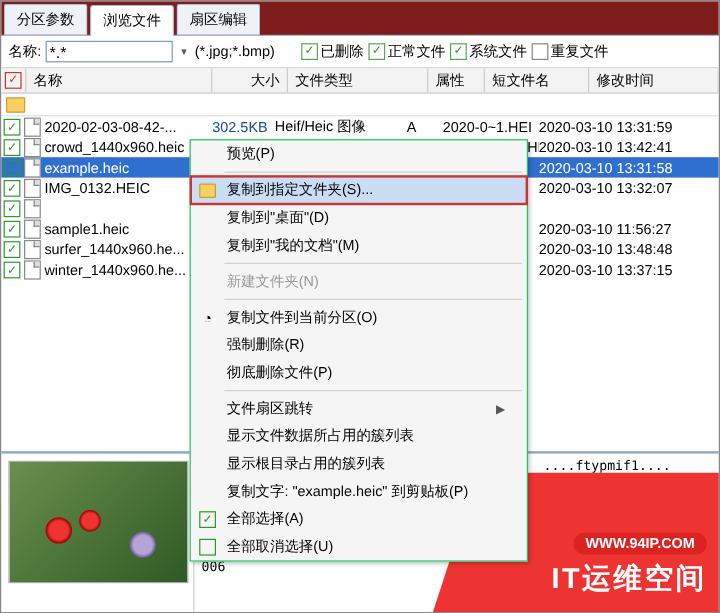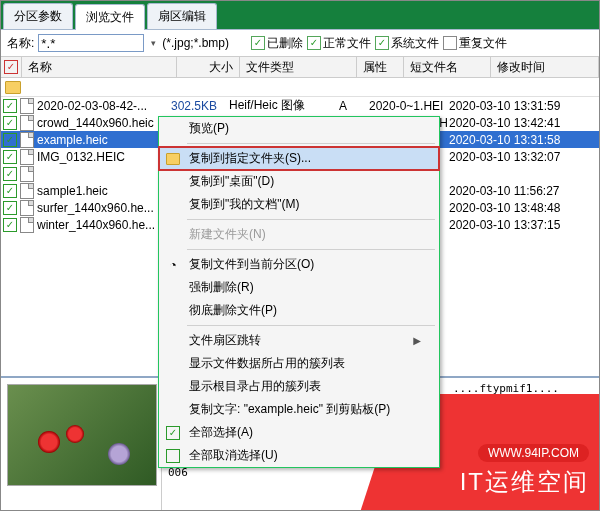--- a/index.html
+++ b/index.html
@@ -1,17 +1,17 @@
 <!DOCTYPE html>
 <html><head>
 <meta charset="utf-8">
 <style>
 html,body{margin:0;padding:0;font-family:"Microsoft YaHei","SimSun",sans-serif;font-size:12px;color:#000;background:#fff}
 body{width:600px;height:511px;overflow:hidden;position:relative;border:1px solid #888;box-sizing:border-box}
-.tabs{display:flex;border-bottom:1px solid #a7b9cf;padding:2px 14px 0 2px;background:#15803d}
+.tabs{display:flex;border-bottom:1px solid #a7b9cf;padding:2px 14px 0 2px;background:#7f1d1d}
 .tab{padding:4px 10px;border:1px solid #a7b9cf;border-bottom:none;margin-right:2px;background:#eef2f7;cursor:pointer;border-radius:3px 3px 0 0}
 .tab.active{background:#fff;position:relative;top:1px}
 .filter{display:flex;align-items:center;padding:4px 6px;gap:4px;border-bottom:1px solid #ccc}
 .filter input.name{width:100px;height:16px;border:1px solid #7a9ac6;padding:0 2px}
 .dd{width:10px;height:16px;display:flex;align-items:center;justify-content:center;font-size:9px;color:#555}
 .chkwrap{display:flex;align-items:center;gap:2px}
 .chk{width:12px;height:12px;border:1px solid #54a65a;display:flex;align-items:center;justify-content:center;color:#2b9a2b;font-size:10px;line-height:10px}
 .chk.red{border-color:#c33;color:#c33}
 .chk.empty{border-color:#888;color:transparent}
 .header{display:flex;align-items:center;background:#f3f3f3;border-bottom:1px solid #ccc;height:20px}
@@ -20,41 +20,41 @@
 .folderbar{height:18px;border-bottom:1px solid #e0e0e0;display:flex;align-items:center;padding-left:4px}
 .foldericon{width:14px;height:11px;background:#f7cf63;border:1px solid #c9a02c;border-radius:1px}
 .rows{position:relative}
 .row{display:flex;align-items:center;height:17px}
 .row.sel{background:#2f6fd0;color:#fff}
 .rchk{width:18px;display:flex;align-items:center;justify-content:center}
 .ricon{width:16px;display:flex;align-items:center;justify-content:center}
 .ficon{width:12px;height:14px;background:#fff;border:1px solid #888;position:relative}
 .ficon::after{content:"";position:absolute;top:0;right:0;width:4px;height:4px;background:#ddd;border-left:1px solid #888;border-bottom:1px solid #888}
 .rname{width:128px;padding-left:2px;white-space:nowrap;overflow:hidden}
-.rsize{width:58px;text-align:center;color:#1a4aa0;padding-right:6px}
+.rsize{width:58px;text-align:right;color:#1a4aa0;padding-right:6px}
 .row.sel .rsize{color:#fff}
 .rtype{width:110px;white-space:nowrap;overflow:hidden}
 .rattr{width:30px}
 .rshort{width:80px;white-space:nowrap;overflow:hidden}
 .rdate{flex:1;white-space:nowrap;overflow:hidden}
 .ctxwrap{position:absolute;left:157px;top:115px;width:280px;background:#f5f5f5;border:1px solid #22c55e;box-shadow:2px 2px 4px rgba(0,0,0,.3);z-index:20}
 .ctxitem{display:flex;align-items:center;height:23px;padding:0 18px 0 30px;position:relative;cursor:pointer}
 .ctxitem.hl{background:#c9def5;outline:2px solid #c33;outline-offset:-1px}
 .ctxitem.dis{color:#9a9a9a}
 .ctxicon{position:absolute;left:6px;width:16px;height:16px;display:flex;align-items:center;justify-content:center}
 .ctxsep{height:1px;background:#d0d0d0;margin:3px 4px 3px 28px}
 .ctxarrow{margin-left:auto;font-size:10px;color:#555}
 .bottom{position:absolute;left:0;right:0;bottom:0;height:132px;border-top:2px solid #8fa7c5;display:flex}
 .thumb{width:160px;padding:6px;box-sizing:border-box}
 .thumb .img{width:148px;height:100px;border:1px solid #aaa;background:linear-gradient(135deg,#6a8f4e,#2f5a24);position:relative;overflow:hidden}
 .flower{position:absolute;width:22px;height:22px;background:radial-gradient(circle,#e33 50%,#900 70%);border-radius:50%}
 .hex{flex:1;padding:4px 6px;font-family:Consolas,monospace;font-size:11px;white-space:pre;overflow:hidden;border-left:1px solid #ccc;line-height:14px}
 .hexasc{width:140px;padding:4px 6px;font-family:Consolas,monospace;font-size:11px;white-space:pre;overflow:hidden;line-height:14px}
 .banner{position:absolute;right:-20px;bottom:-4px;width:240px;height:120px;background:#e33;transform:skewX(-18deg);z-index:5}
-.bannertxt{position:absolute;right:10px;bottom:12px;z-index:6;color:#fff;font-weight:normal;text-align:right}
+.bannertxt{position:absolute;right:10px;bottom:12px;z-index:6;color:#fff;font-weight:bold;text-align:right}
 .bannertxt .big{font-size:24px;letter-spacing:2px}
 .bannerurl{display:inline-block;background:#d22;padding:2px 10px;border-radius:10px;font-size:12px;margin-bottom:4px}
 .gchk{width:12px;height:12px;border:1px solid #2b9a2b;color:#2b9a2b;font-size:10px;display:flex;align-items:center;justify-content:center}
 </style>
 </head>
 <body>
 
 <div class="tabs">
   <div class="tab">分区参数</div>
   <div class="tab active">浏览文件</div>

